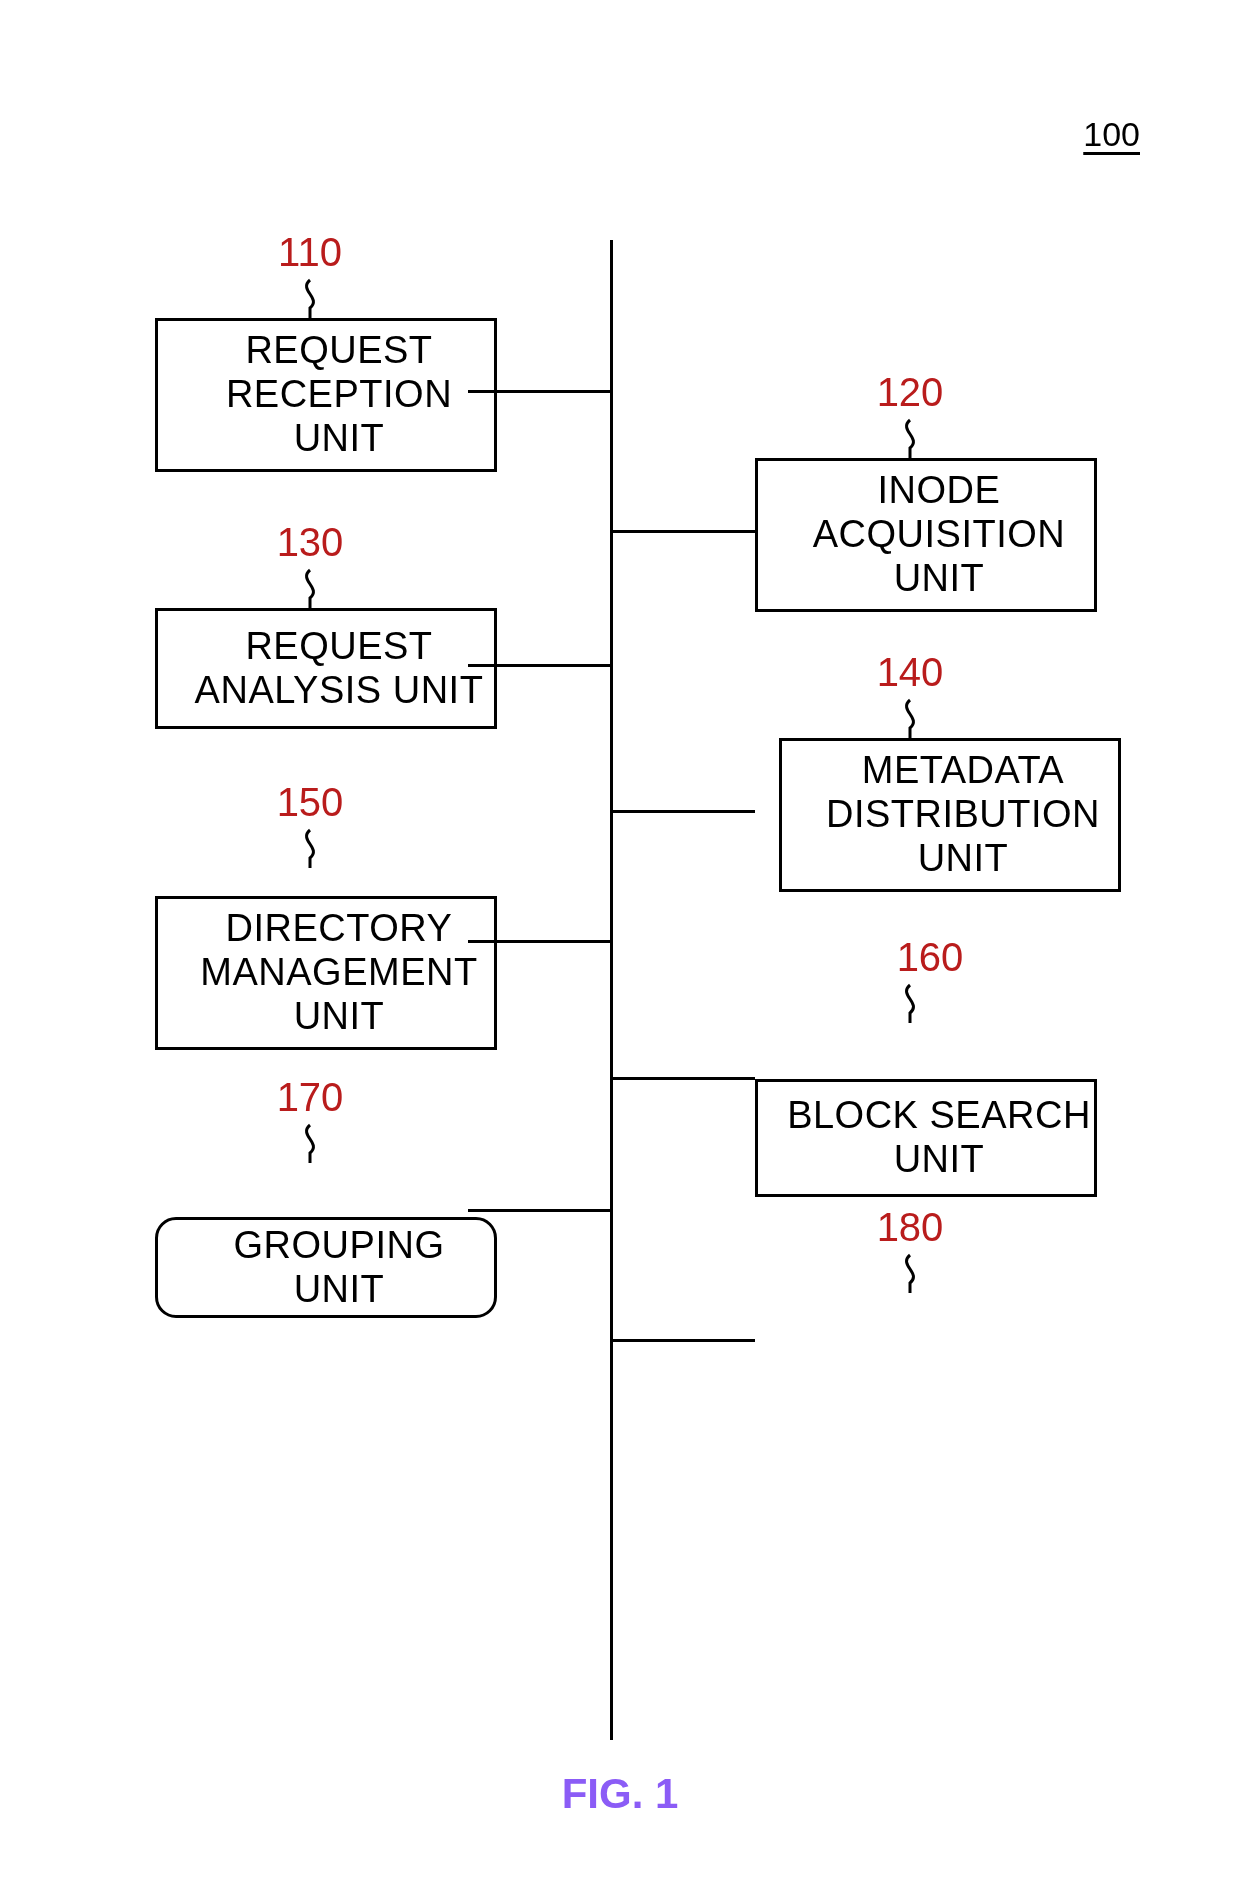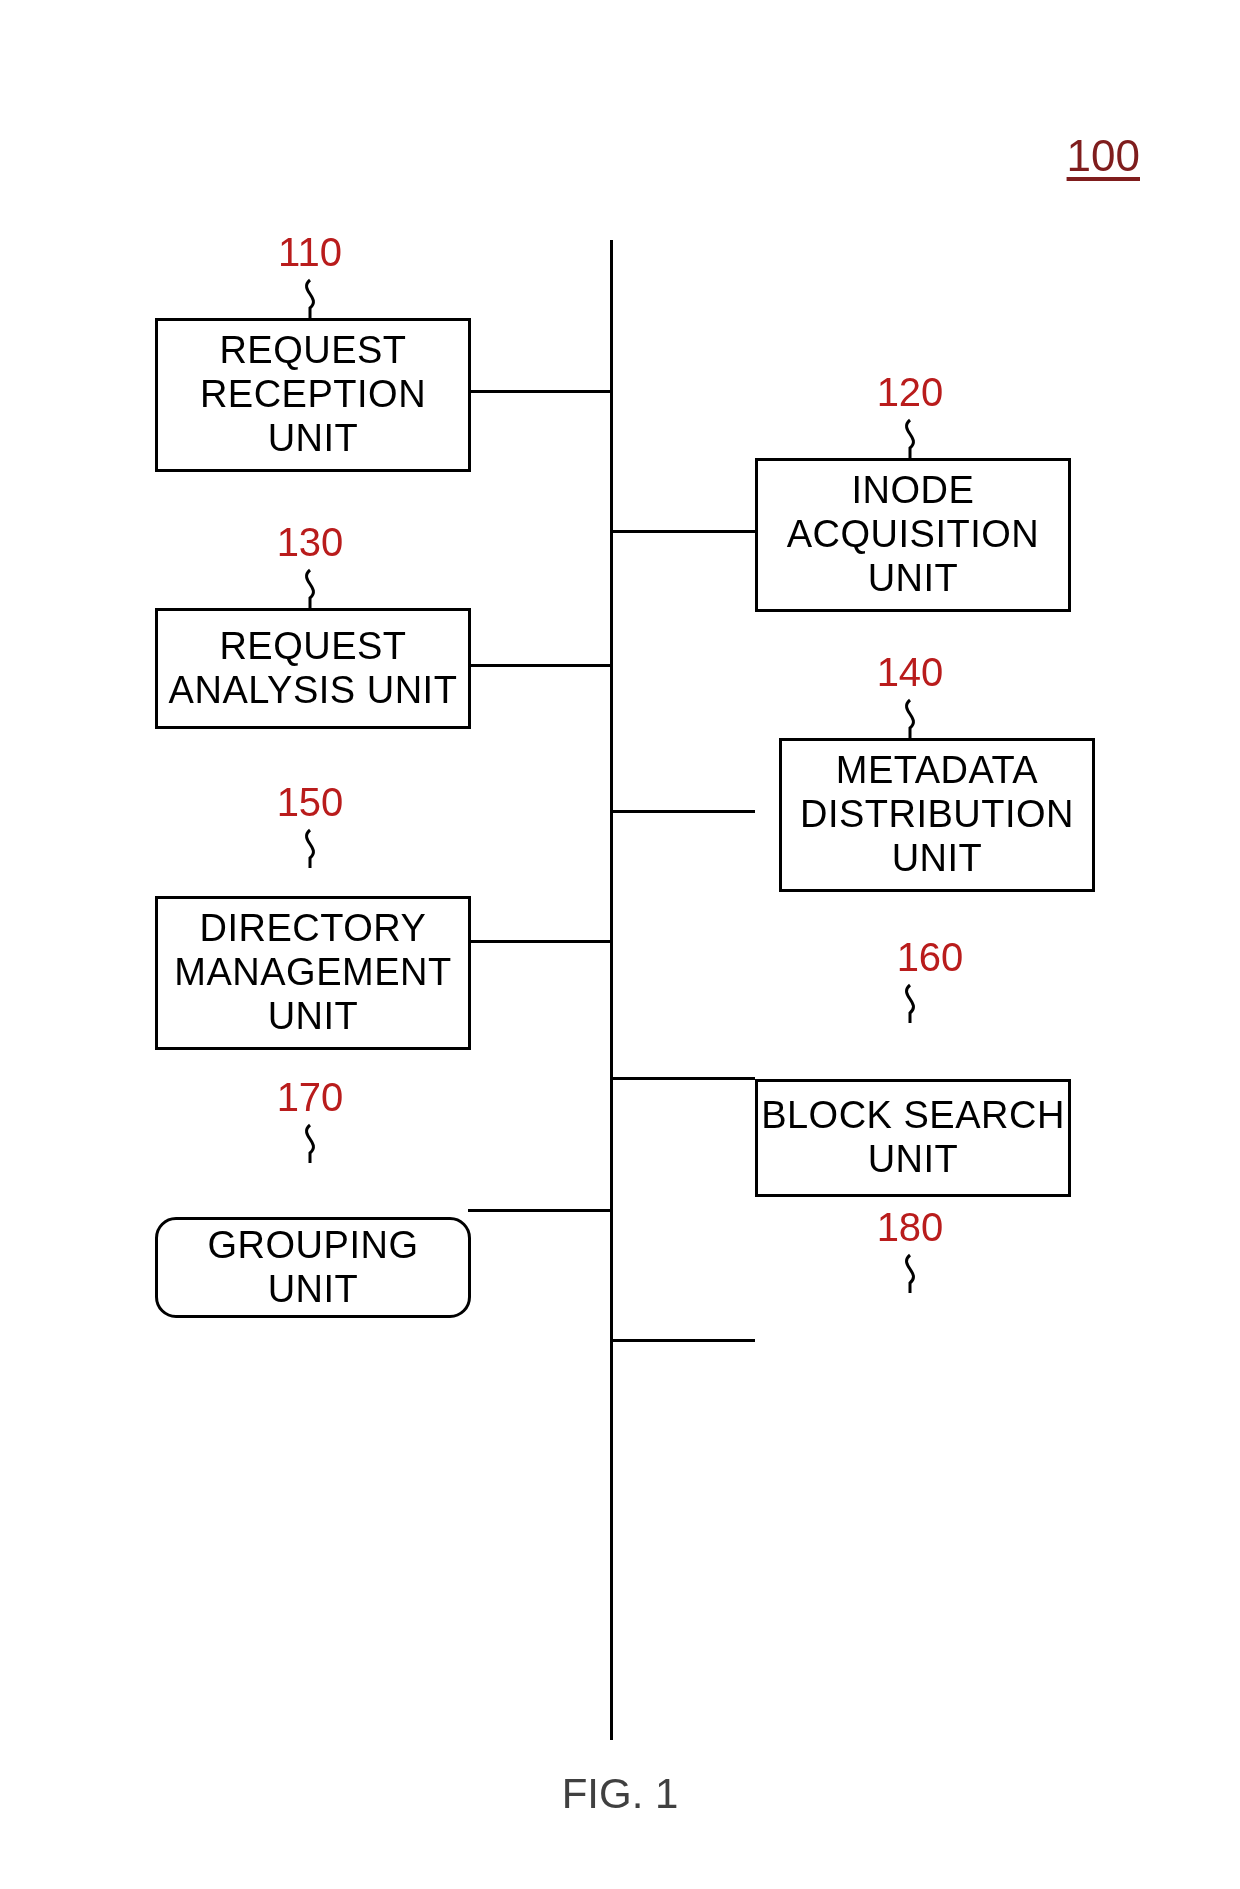--- a/index.html
+++ b/index.html
@@ -17,59 +17,59 @@
   }
   .ref-number {
     position: absolute;
     font-size: 40px;
     color: #b91c1c;
     text-align: center;
     transform: translateX(-50%);
   }
   .main-ref {
     position: absolute;
-    font-size: 44px;
-    color: #7f1d1d;
+    font-size: 34px;
+    color: #000000;
     text-decoration: underline;
     text-underline-offset: 6px;
-    margin-top: 16px;
   }
   .box {
     position: absolute;
     border: 3px solid #000;
     background: #fff;
     display: flex;
     align-items: center;
     justify-content: center;
     text-align: center;
     font-size: 38px;
     line-height: 1.15;
     color: #000;
     letter-spacing: 0.5px;
+    padding-left: 26px;
   }
   .squiggle {
     position: absolute;
     width: 40px;
     height: 40px;
     transform: translateX(-50%);
   }
   .bus {
     position: absolute;
     background: #000;
   }
   .hline {
     position: absolute;
     background: #000;
     height: 3px;
   }
   .fig-caption {
     position: absolute;
     font-size: 42px;
-    font-weight: 400;
-    color: #404040;
+    font-weight: 700;
+    color: #8b5cf6;
     transform: translateX(-50%);
   }
 </style>
 </head>
 <body>
 
 <div class="stage">
 
   <div class="main-ref" style="right:100px; top:115px;">100</div>
 

